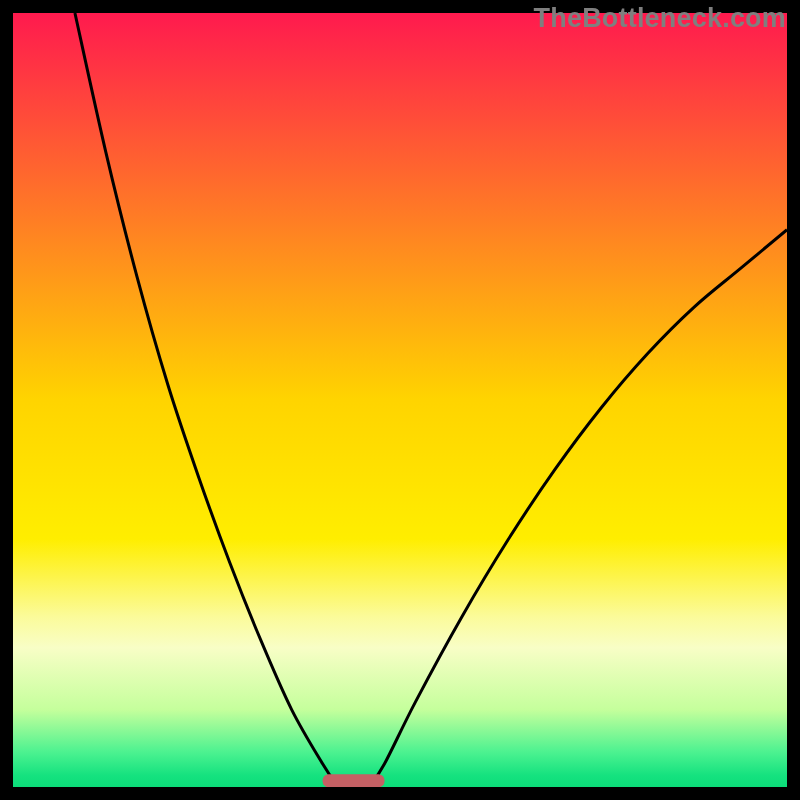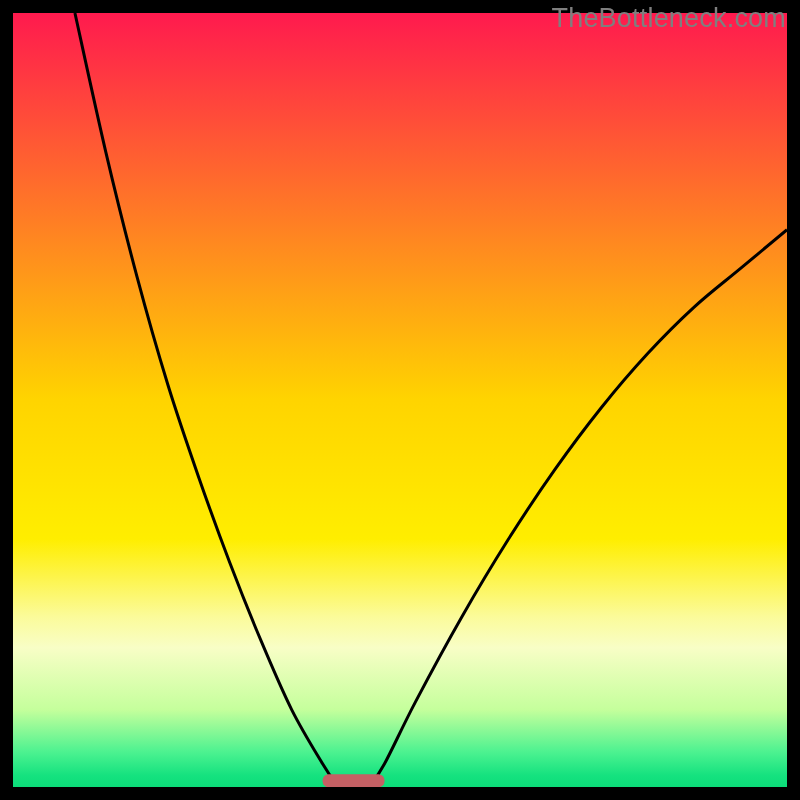--- a/index.html
+++ b/index.html
@@ -25,21 +25,21 @@
     top: 0;
     width: 774px;
     height: 774px;
   }
   .watermark {
     position: absolute;
     top: 3px;
     right: 14px;
     color: #7f7f7f;
     font-size: 27px;
-    font-weight: 400;
+    font-weight: 700;
     letter-spacing: 0.2px;
     -webkit-font-smoothing: antialiased;
   }
 </style>
 </head>
 <body>
 
 <div class="frame">
   <svg class="plot-area" viewBox="0 0 774 774" preserveAspectRatio="none">
     <defs>

